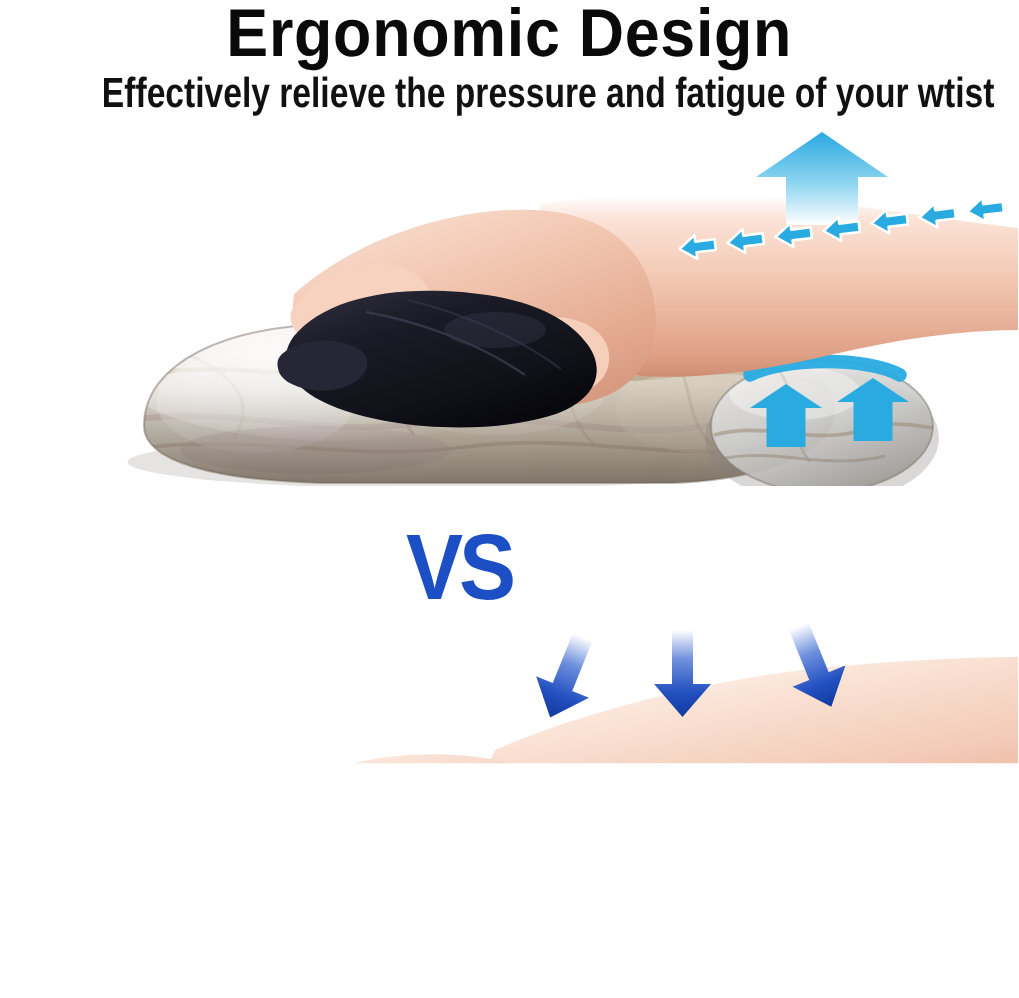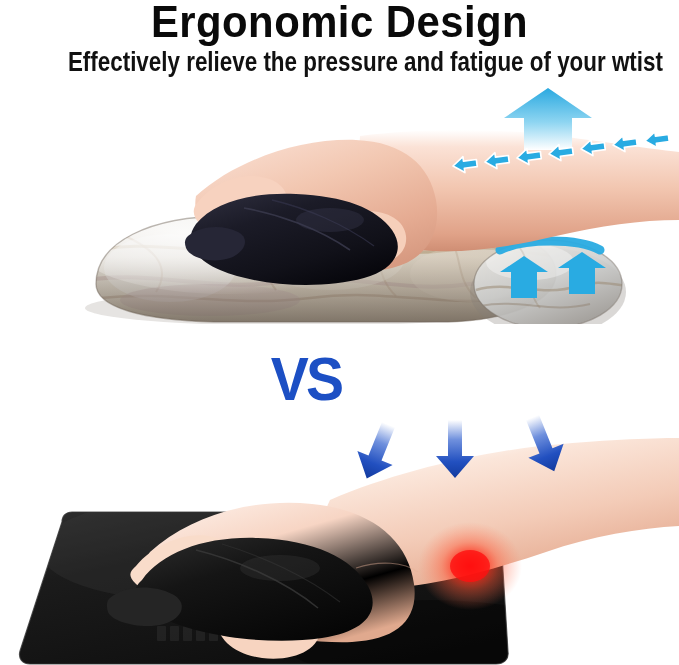--- a/index.html
+++ b/index.html
@@ -7,21 +7,21 @@
     margin: 0;
     padding: 0;
     background: #ffffff;
   }
   body {
     font-family: "Liberation Sans", sans-serif;
   }
   #canvas {
     position: relative;
     width: 679px;
-    height: 665px;
+    height: 509px;
     background: #ffffff;
     overflow: hidden;
   }
 
   
   .headline {
     position: absolute;
     left: 0;
     top: -2px;
     width: 679px;

